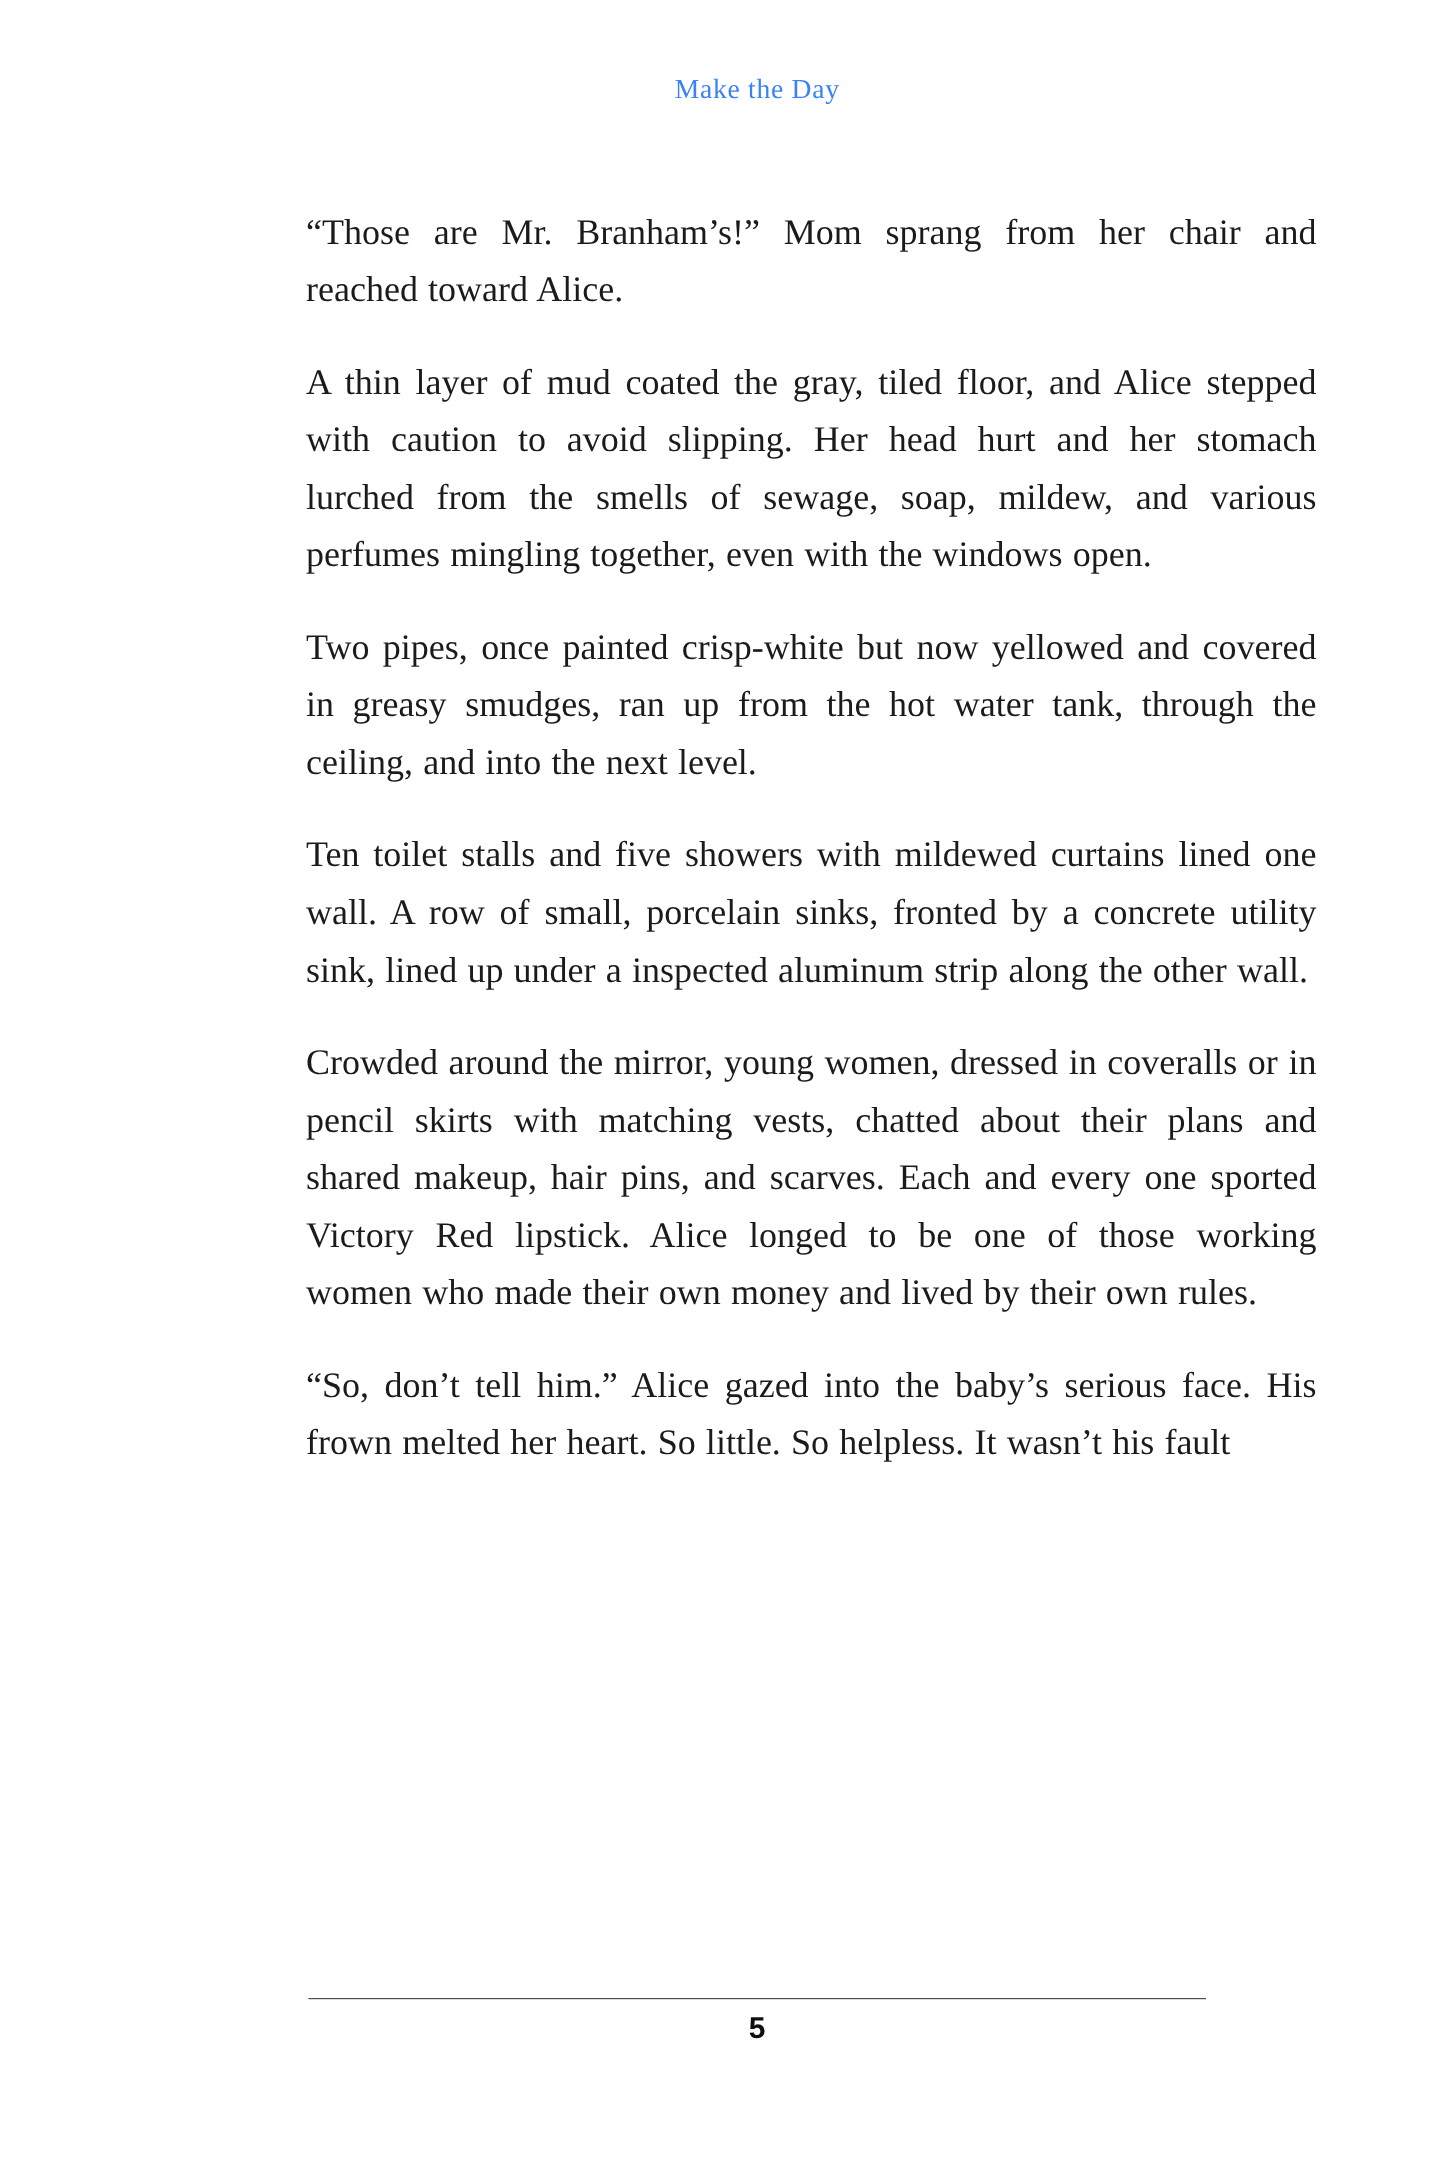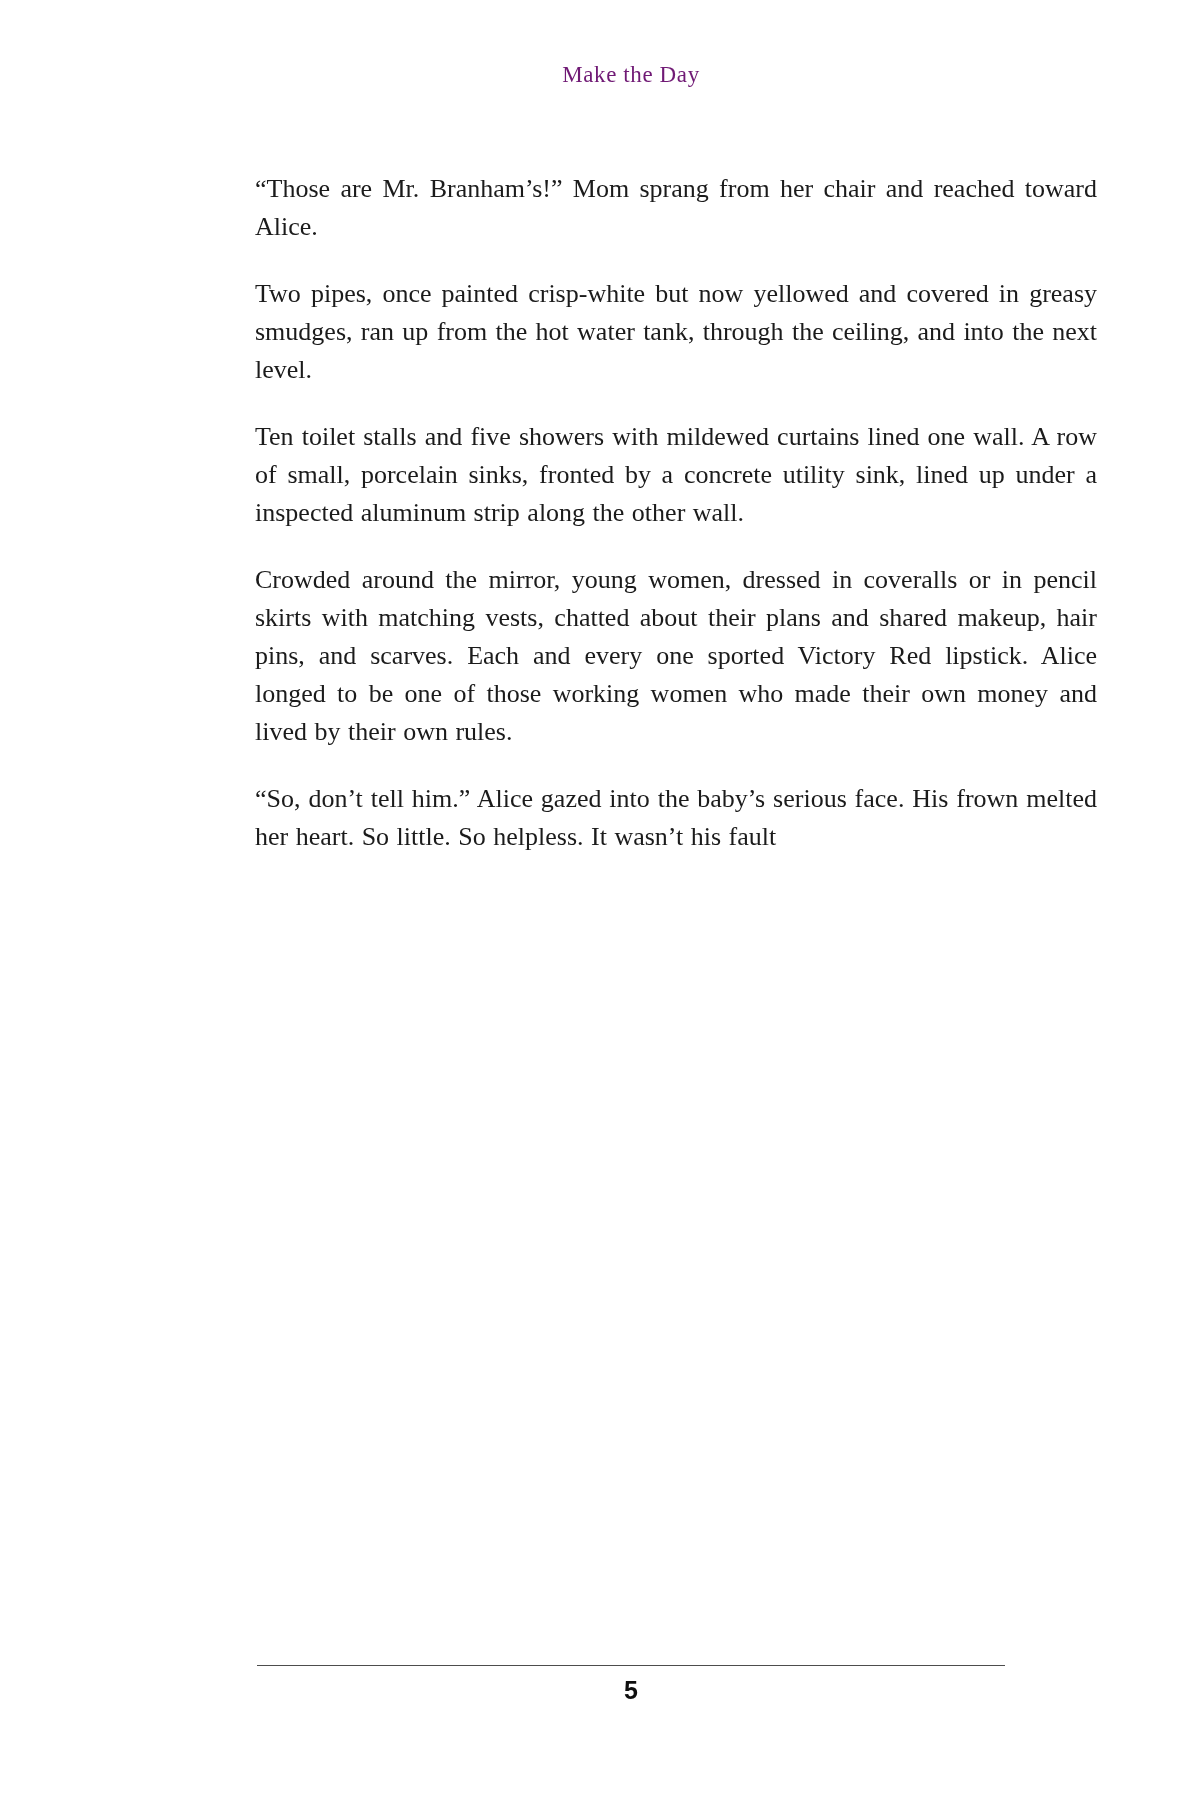--- a/index.html
+++ b/index.html
@@ -17,32 +17,32 @@
     overflow: hidden;
   }
   .running-header {
     position: absolute;
     top: 62px;
     left: 257px;
     width: 748px;
     text-align: center;
     font-size: 23px;
     letter-spacing: 0.6px;
-    color: #701a75;
+    color: #3b82f6;
   }
   .body-text {
     position: absolute;
     top: 170px;
     left: 255px;
     width: 842px;
   }
   .body-text p {
     margin: 0 0 29px 0;
-    font-size: 26px;
-    line-height: 38px;
+    font-size: 30px;
+    line-height: 48px;
     text-align: justify;
     text-justify: inter-word;
     word-spacing: 1px;
   }
   .body-text p:last-child {
     margin-bottom: 4px;
   }
   .footer-rule {
     position: absolute;
     top: 1665px;
@@ -65,20 +65,21 @@
 </style>
 </head>
 <body>
 
 <div class="page">
 
   <div class="running-header">Make the Day</div>
 
   <main class="body-text">
     <p>“Those are Mr. Branham’s!” Mom sprang from her chair and reached toward Alice.</p>
+    <p>A thin layer of mud coated the gray, tiled floor, and Alice stepped with caution to avoid slipping. Her head hurt and her stomach lurched from the smells of sewage, soap, mildew, and various perfumes mingling together, even with the windows open.</p>
     <p>Two pipes, once painted crisp-white but now yellowed and covered in greasy smudges, ran up from the hot water tank, through the ceiling, and into the next level.</p>
     <p>Ten toilet stalls and five showers with mildewed curtains lined one wall. A row of small, porcelain sinks, fronted by a concrete utility sink, lined up under a inspected aluminum strip along the other wall.</p>
     <p>Crowded around the mirror, young women, dressed in coveralls or in pencil skirts with matching vests, chatted about their plans and shared makeup, hair pins, and scarves. Each and every one sported Victory Red lipstick. Alice longed to be one of those working women who made their own money and lived by their own rules.</p>
     <p>“So, don’t tell him.” Alice gazed into the baby’s serious face. His frown melted her heart. So little. So helpless. It wasn’t his fault</p>
   </main>
 
   <div class="footer-rule"></div>
 
   <div class="page-number">5</div>
 

